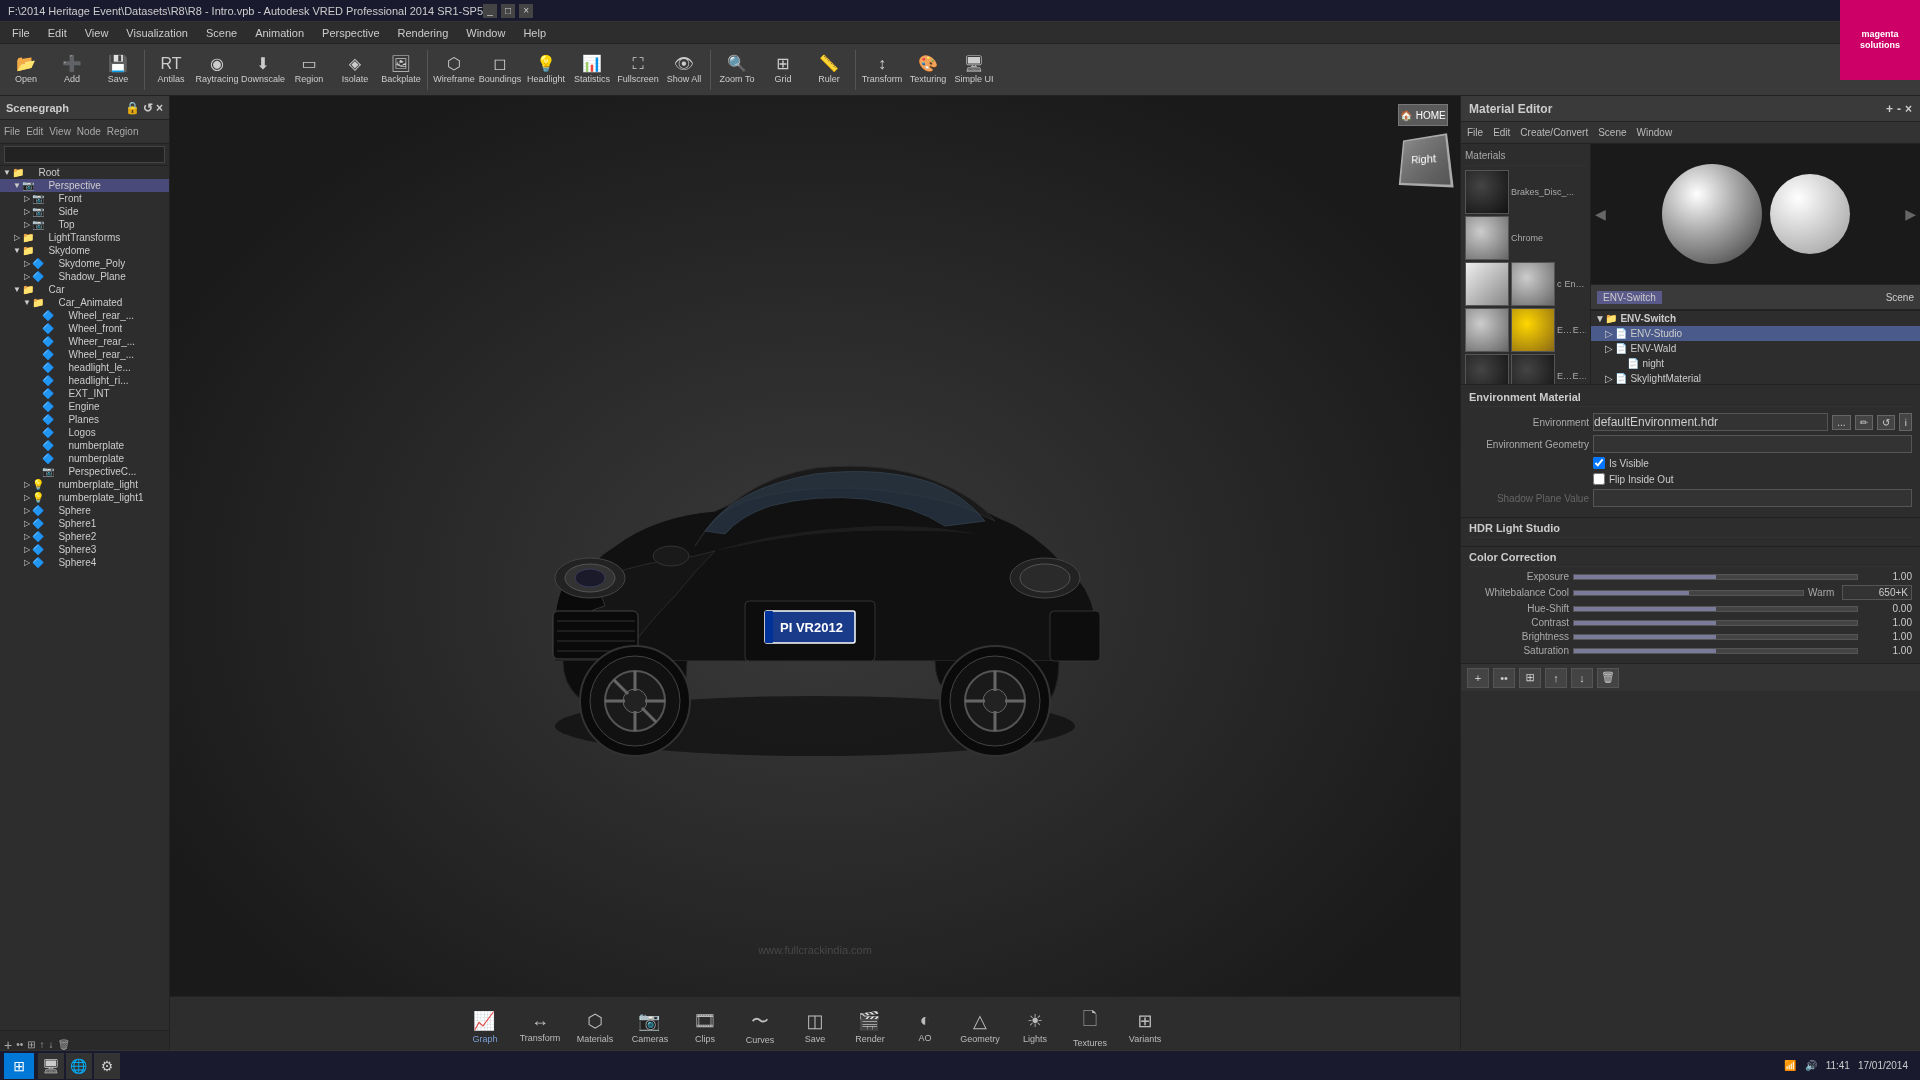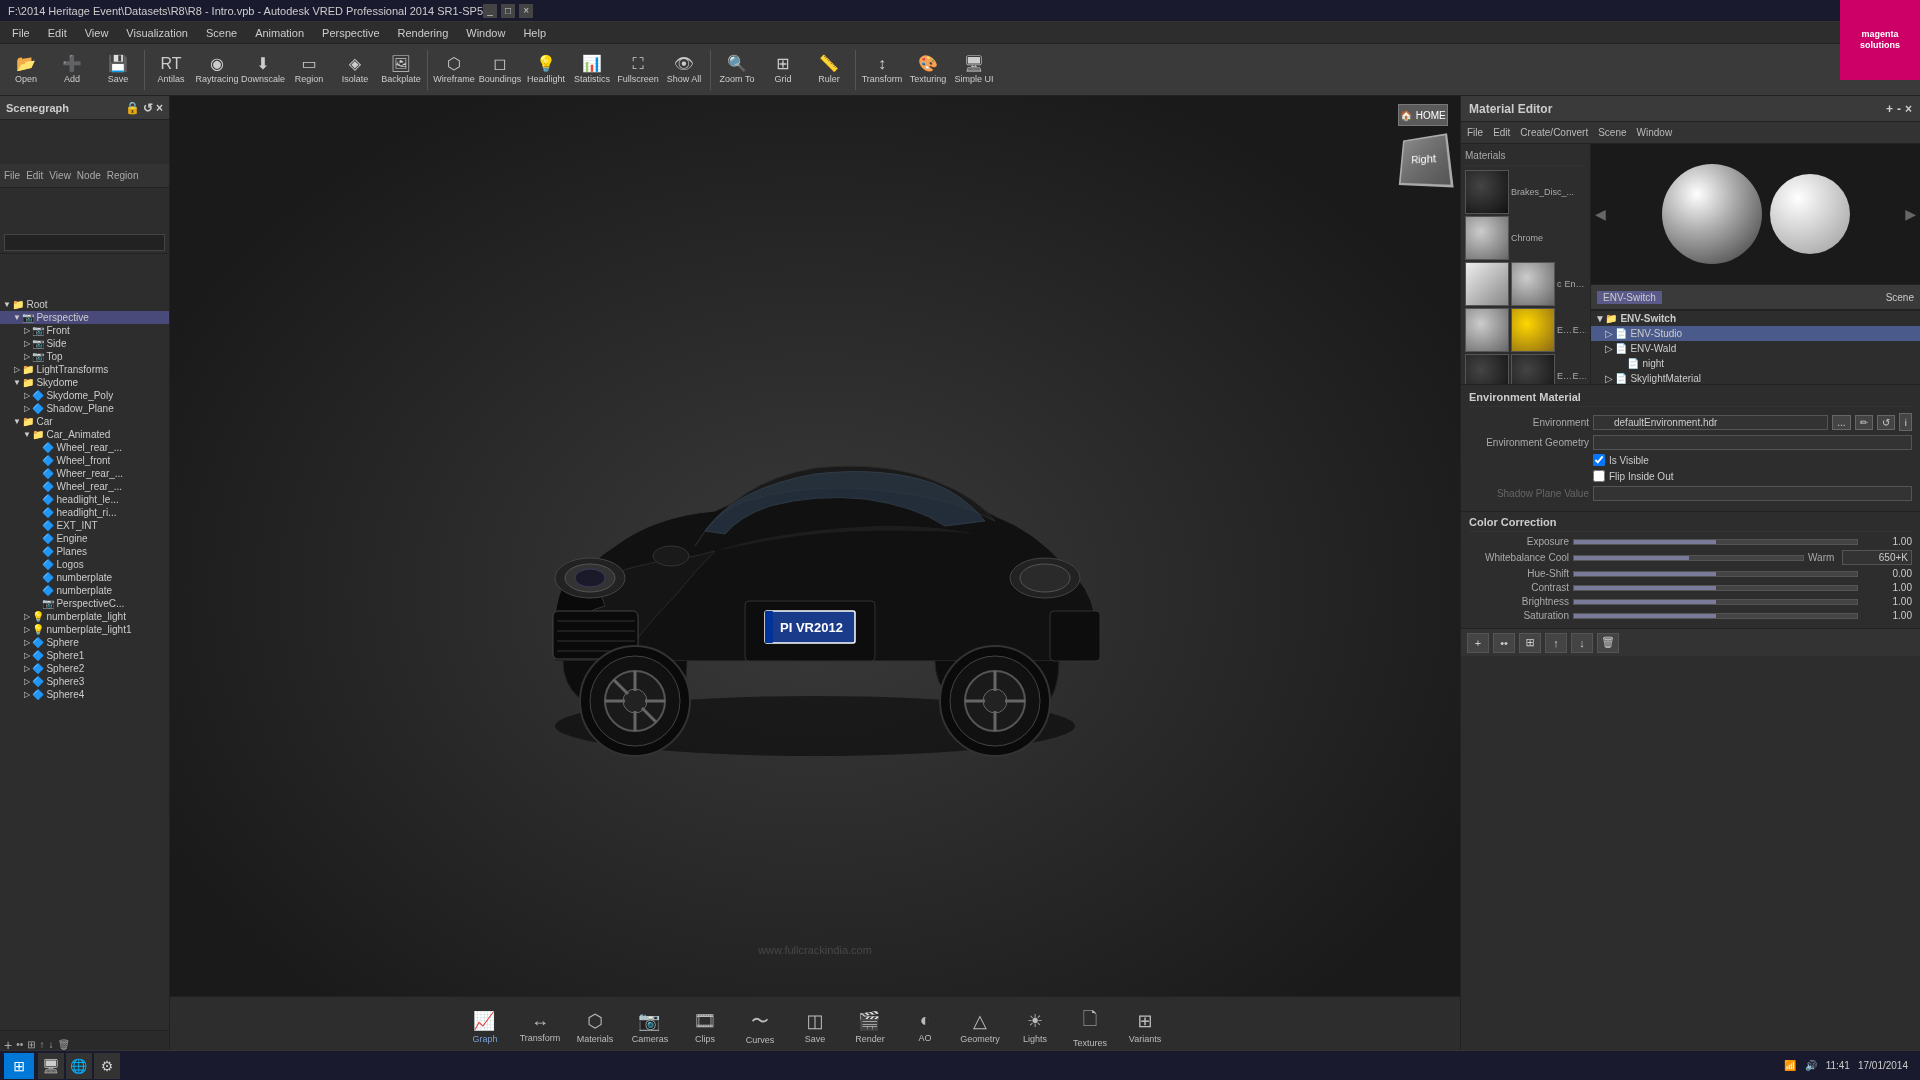--- a/index.html
+++ b/index.html
@@ -28,39 +28,39 @@
     .toolbar-btn {
       display: flex; flex-direction: column; align-items: center; justify-content: center;
       width: 44px; height: 46px; cursor: pointer; border: none; background: transparent;
       color: #ccc; font-size: 9px; gap: 2px; border-radius: 2px;
     }
     .toolbar-btn .icon { font-size: 16px; line-height: 1; }
     .toolbar-sep { width: 1px; height: 40px; background: #555; margin: 0 2px; }
 
     
     #scenegraph {
-      width: 170px; background: #2d2d2d; border-right: 1px solid #222; display: flex; flex-direction: column; gap: 44px;
+      width: 170px; background: #2d2d2d; border-right: 1px solid #222; display: flex; flex-direction: column;
     }
     #scenegraph-header {
       height: 24px; background: #3a3a3a; display: flex; align-items: center; padding: 0 6px;
       border-bottom: 1px solid #222; font-size: 11px; font-weight: bold; gap: 4px;
     }
     #scenegraph-header .header-icons { display: flex; gap: 3px; margin-left: auto; }
     #scenegraph-header .header-icons span { cursor: pointer; font-size: 12px; }
     #scenegraph-toolbar { height: 24px; background: #333; display: flex; align-items: center; padding: 0 4px; border-bottom: 1px solid #222; gap: 6px; font-size: 10px; }
     #scenegraph-toolbar span { cursor: pointer; color: #aaa; }
     #scenegraph-search { height: 22px; padding: 2px 4px; border-bottom: 1px solid #222; }
     #scenegraph-search input { width: 100%; background: #222; border: 1px solid #444; color: #ccc; font-size: 10px; padding: 2px 4px; outline: none; }
     #scenegraph-tree { flex: 1; overflow-y: auto; font-size: 10px; }
     .tree-node { display: flex; align-items: center; padding: 1px 2px; cursor: pointer; white-space: nowrap; }
     .tree-node.selected { background: #4a4a7a; }
     .tree-indent { display: inline-block; }
     .tree-arrow { width: 10px; display: inline-block; text-align: center; font-size: 8px; }
     .tree-icon { margin-right: 2px; font-size: 10px; }
-    .node-name { overflow: hidden; text-overflow: ellipsis; }
+    .node-name { overflow: hidden; text-overflow: ellipsis; margin-left: 12px; }
     #viewport-nav {
       position: absolute; top: 8px; right: 8px; display: flex; flex-direction: column; align-items: center; gap: 4px; z-index: 10;
     }
     #home-btn {
       width: 50px; height: 22px; background: #5a5a5a; border: 1px solid #777; display: flex; align-items: center; justify-content: center;
       font-size: 10px; color: #fff; cursor: pointer; gap: 3px;
     }
     #view-cube {
       width: 58px; height: 58px; position: relative;
     }
@@ -129,21 +129,21 @@
     .env-node { display: flex; align-items: center; padding: 2px 4px; cursor: pointer; }
     .env-node.selected { background: #4a5a8a; }
     .env-node .arrow { width: 10px; display: inline-block; }
     .env-node .node-icon { font-size: 10px; margin-right: 3px; color: #7aa; }
 
     
     #env-mat-section { border-top: 1px solid #222; padding: 6px 8px; font-size: 10px; }
     #env-mat-title { font-size: 11px; font-weight: bold; color: #ccc; margin-bottom: 6px; border-bottom: 1px solid #333; padding-bottom: 3px; }
     .prop-row { display: flex; align-items: center; margin-bottom: 4px; gap: 4px; }
     .prop-label { width: 120px; color: #aaa; font-size: 10px; text-align: right; flex-shrink: 0; }
-    .prop-input { background: #333; border: 1px solid #555; color: #ccc; font-size: 10px; padding: 1px 20px; width: 100%; outline: none; }
+    .prop-input { background: #333; border: 1px solid #555; color: #ccc; font-size: 12px; padding: 1px 0; width: 100%; outline: none; }
     .prop-checkbox { width: 12px; height: 12px; }
     .small-btn { background: #444; border: 1px solid #666; color: #ccc; font-size: 10px; padding: 1px 4px; cursor: pointer; }
 
     
     #hdr-section { border-top: 1px solid #222; padding: 4px 8px; font-size: 10px; }
     #hdr-title { font-size: 11px; font-weight: bold; color: #ccc; margin-bottom: 4px; border-bottom: 1px solid #333; padding-bottom: 3px; }
     #color-corr-section { border-top: 1px solid #222; padding: 4px 8px; font-size: 10px; }
     #color-corr-title { font-size: 11px; font-weight: bold; color: #ccc; margin-bottom: 4px; border-bottom: 1px solid #333; padding-bottom: 3px; }
     .slider-row { display: flex; align-items: center; margin-bottom: 3px; gap: 4px; }
     .slider-label { width: 100px; color: #aaa; font-size: 10px; text-align: right; flex-shrink: 0; }
@@ -788,20 +788,23 @@
             <span class="prop-label"></span>
             <input type="checkbox" class="prop-checkbox" style="">
             <span>Flip Inside Out</span>
           </div>
           <div class="prop-row">
             <span class="prop-label" style="color:#666;">Shadow Plane Value</span>
             <input class="prop-input" type="text" value="" style="flex: 1 1 0%;">
           </div>
         </div>
 
+        <div id="hdr-section">
+          <div id="hdr-title">HDR Light Studio</div>
+        </div>
 
         <div id="color-corr-section">
           <div id="color-corr-title">Color Correction</div>
 
           <div class="slider-row">
             <span class="slider-label">Exposure</span>
             <div class="slider-track">
               <div class="slider-fill" style="width:50%"></div>
             </div>
             <span class="slider-value">1.00</span>

